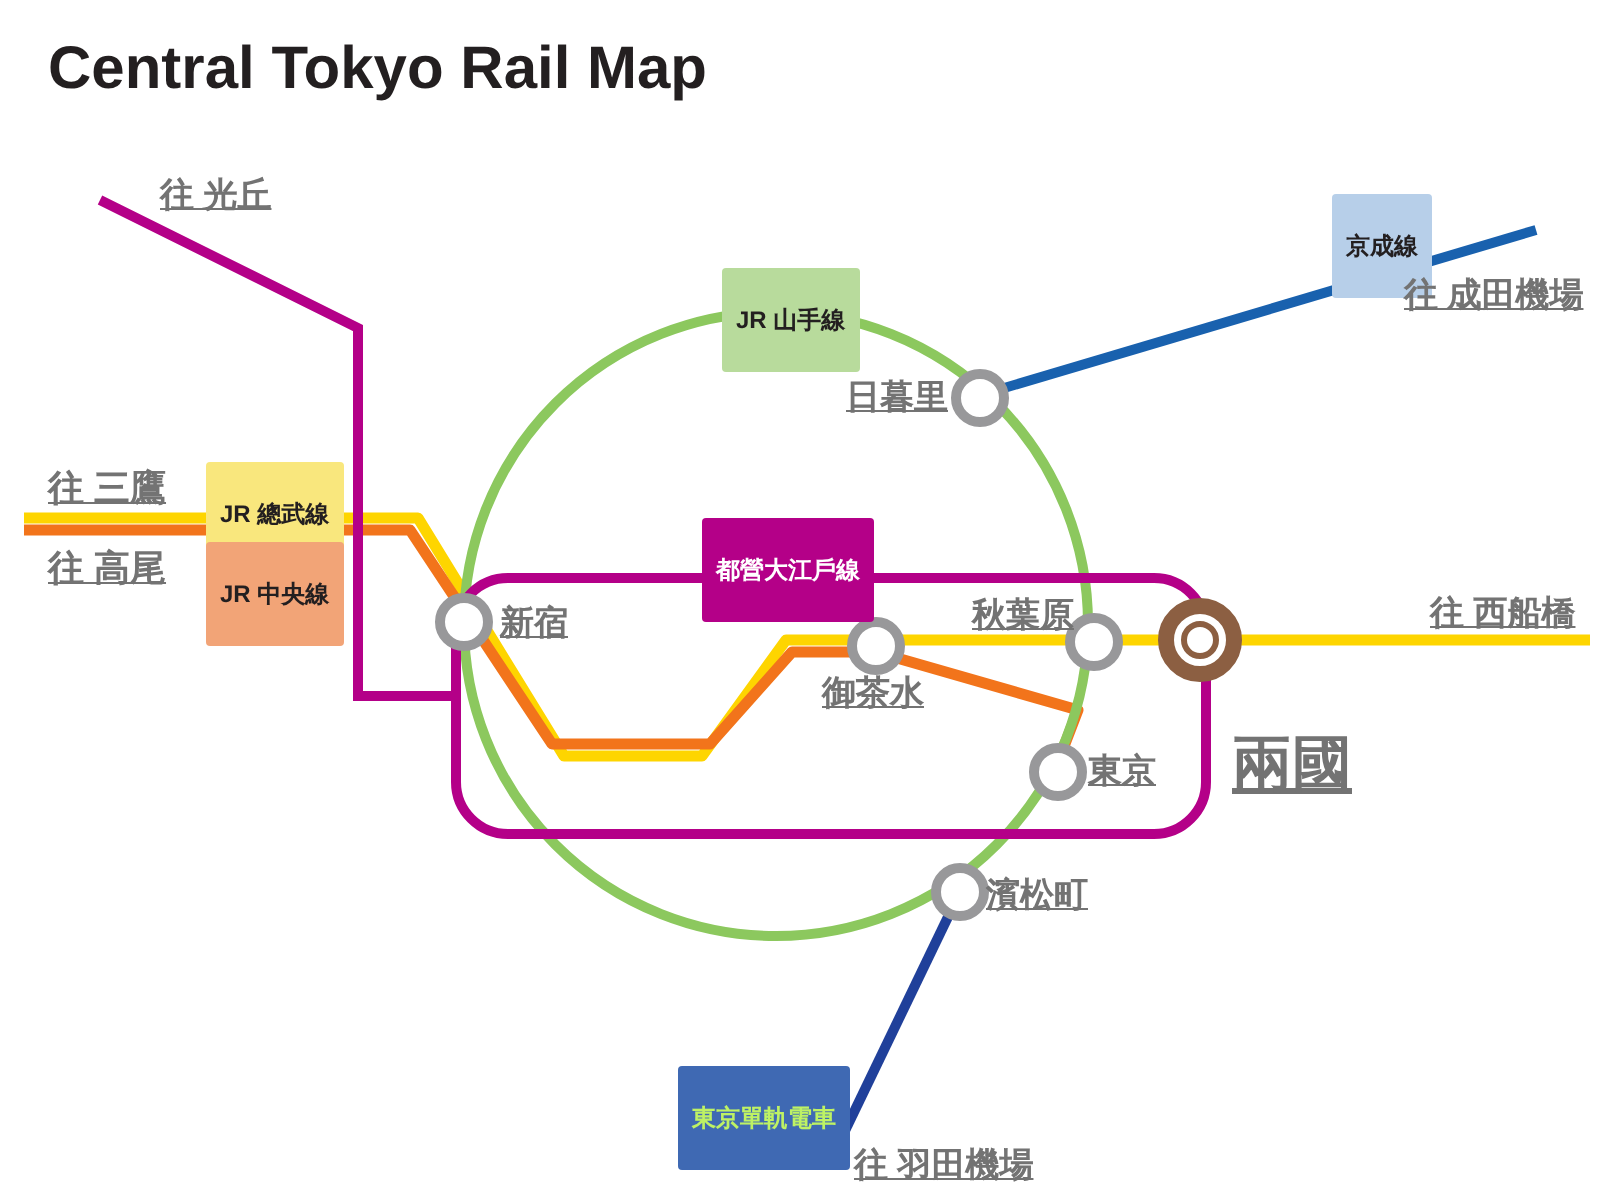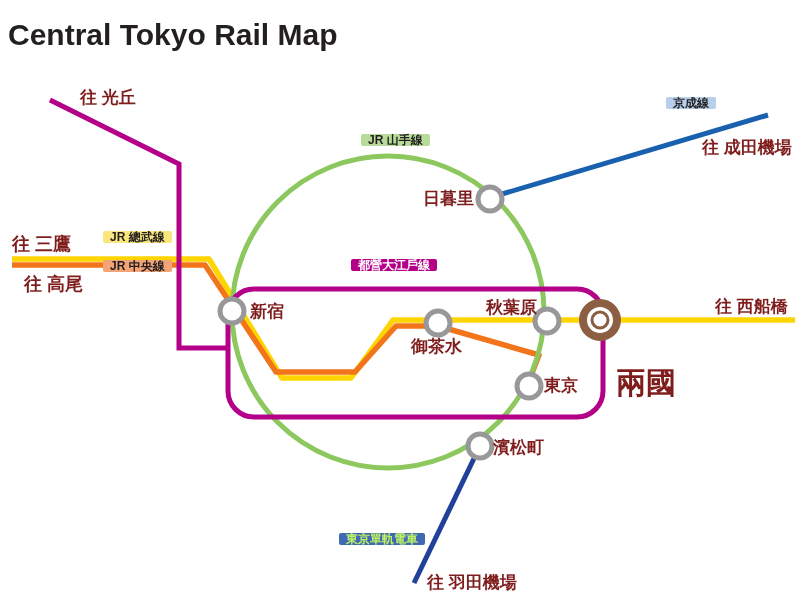--- a/index.html
+++ b/index.html
@@ -1,26 +1,26 @@
 <!DOCTYPE html>
 <html><head>
 <meta charset="utf-8">
 <style>
   html,body{margin:0;padding:0;background:#ffffff;}
   .map{position:relative;width:800px;height:600px;background:#ffffff;overflow:hidden;
        font-family:"Liberation Sans","DejaVu Sans",sans-serif;}
   .map svg{position:absolute;left:0;top:0;}
-  .title{position:absolute;left:8px;top:18px;font-size:30px;font-weight:bold;
+  .title{position:absolute;left:24px;top:18px;font-size:30px;font-weight:bold;
          color:#231f20;white-space:nowrap;}
-  .lbl{position:absolute;font-weight:bold;color:#7f1d1d;font-size:17px;
-       line-height:1.15;white-space:nowrap;}
+  .lbl{position:absolute;font-weight:bold;color:#737373;font-size:17px;
+       line-height:1.15;white-space:nowrap;text-decoration:underline;}
   .lbl.md{font-size:18px;}
   .lbl.big{font-size:30px;margin-top:40px;}
   .pill{position:absolute;font-weight:bold;font-size:12px;line-height:1;
-        padding:0 7px;border-radius:2px;color:#231f20;white-space:nowrap;}
+        padding:20px 7px;border-radius:2px;color:#231f20;white-space:nowrap;}
   .pill-yamanote{background:#b8db9c;}
   .pill-sobu{background:#f9e77d;}
   .pill-chuo{background:#f2a477;}
   .pill-oedo{background:#b40088;color:#ffffff;}
   .pill-keisei{background:#b7cfe9;}
   .pill-monorail{background:#3f69b3;color:#bef264;}
 </style>
 </head>
 <body>
 
@@ -49,28 +49,28 @@
     <circle cx="529" cy="386" r="12" fill="#ffffff" stroke-width="5" stroke="#98989a"></circle>
     <circle cx="480" cy="446" r="12" fill="#ffffff" stroke-width="5" stroke="#98989a"></circle>
 
     <circle cx="600" cy="320" r="17" fill="#ffffff" stroke-width="8" stroke="#8c5f42"></circle>
     <circle cx="600" cy="320" r="8" fill="#ffffff" stroke-width="3" stroke="#8c5f42"></circle>
   </svg>
 
   <div class="title">Central Tokyo Rail Map</div>
 
   <div class="pill pill-sobu" style="left:103px;top:231px;">JR 總武線</div>
-  <div class="pill pill-chuo" style="left:103px;top:260px;">JR 中央線</div>
+  <div class="pill pill-chuo" style="left:103px;top:271px;">JR 中央線</div>
   <div class="pill pill-yamanote" style="left:361px;top:134px;">JR 山手線</div>
   <div class="pill pill-oedo" style="left:351px;top:259px;">都營大江戶線</div>
   <div class="pill pill-keisei" style="left:666px;top:97px;">京成線</div>
   <div class="pill pill-monorail" style="left:339px;top:533px;">東京單軌電車</div>
 
   <div class="lbl" style="left:80px;top:88px;">往 光丘</div>
-  <div class="lbl md" style="left:12px;top:234px;">往 三鷹</div>
+  <div class="lbl md" style="left:24px;top:234px;">往 三鷹</div>
   <div class="lbl md" style="left:24px;top:274px;">往 高尾</div>
   <div class="lbl" style="left:715px;top:297px;">往 西船橋</div>
   <div class="lbl" style="left:702px;top:138px;">往 成田機場</div>
   <div class="lbl" style="left:427px;top:558px;margin-top:15px;">往 羽田機場</div>
 
   <div class="lbl" style="left:250px;top:302px;text-align:center;">新宿</div>
   <div class="lbl" style="left:423px;top:189px;">日暮里</div>
   <div class="lbl" style="left:411px;top:337px;">御茶水</div>
   <div class="lbl" style="left:486px;top:298px;">秋葉原</div>
   <div class="lbl" style="left:544px;top:376px;">東京</div>

